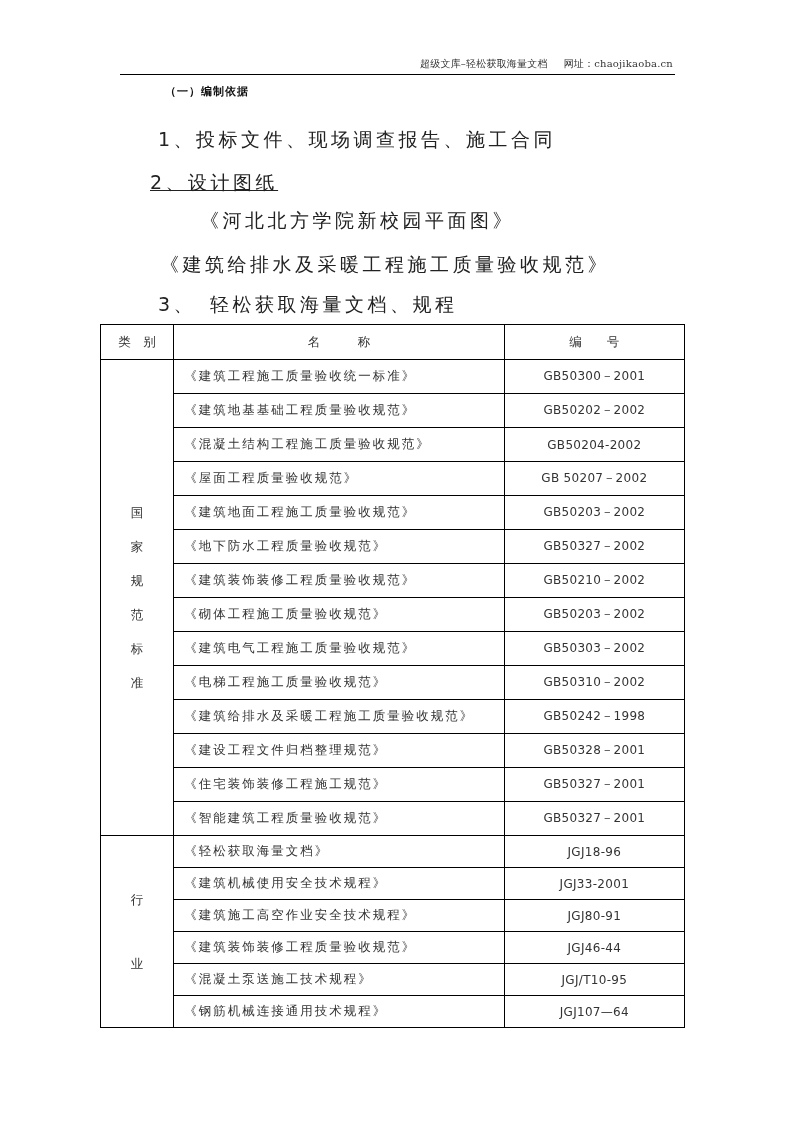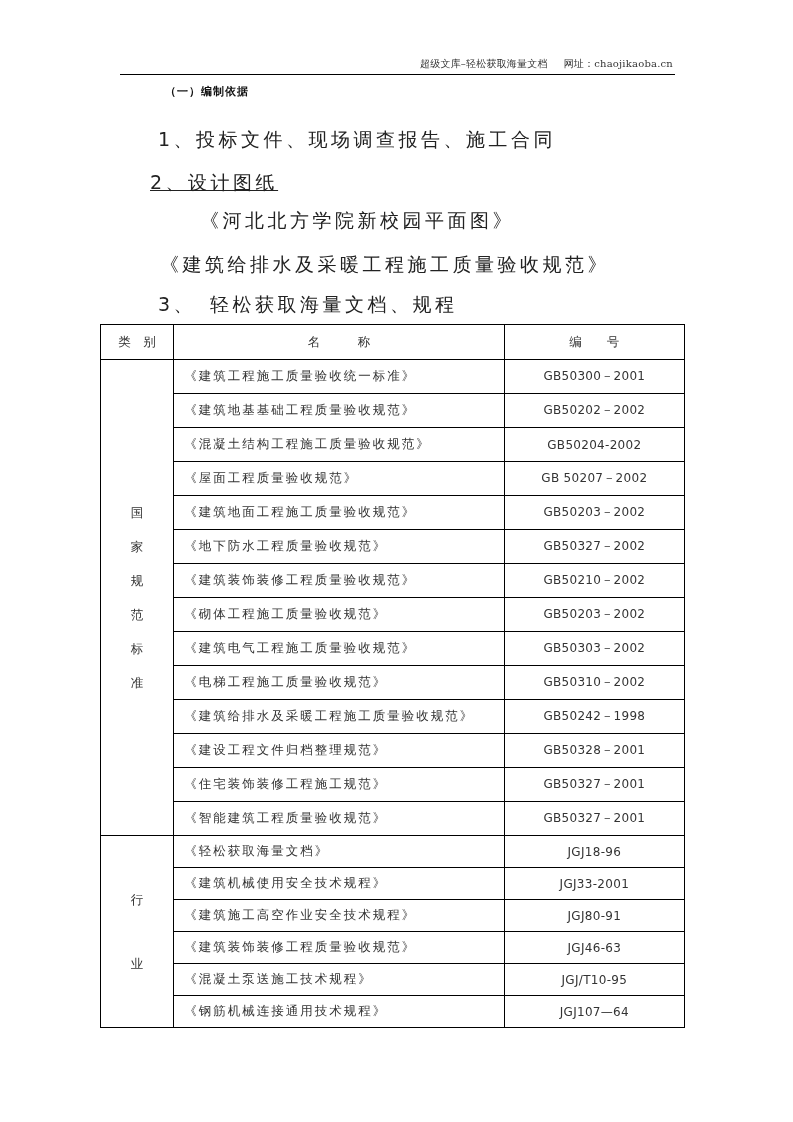--- a/index.html
+++ b/index.html
@@ -150,21 +150,21 @@
     <tr class="g2">
       <td class="name-cell">《建筑机械使用安全技术规程》</td>
       <td class="code-cell">JGJ33-2001</td>
     </tr>
     <tr class="g2">
       <td class="name-cell">《建筑施工高空作业安全技术规程》</td>
       <td class="code-cell">JGJ80-91</td>
     </tr>
     <tr class="g2">
       <td class="name-cell">《建筑装饰装修工程质量验收规范》</td>
-      <td class="code-cell">JGJ46-63</td>
+      <td class="code-cell">JGJ46-44</td>
     </tr>
     <tr class="g2">
       <td class="name-cell">《混凝土泵送施工技术规程》</td>
       <td class="code-cell">JGJ/T10-95</td>
     </tr>
     <tr class="g2">
       <td class="name-cell">《钢筋机械连接通用技术规程》</td>
       <td class="code-cell">JGJ107—64</td>
     </tr>
   </tbody>

